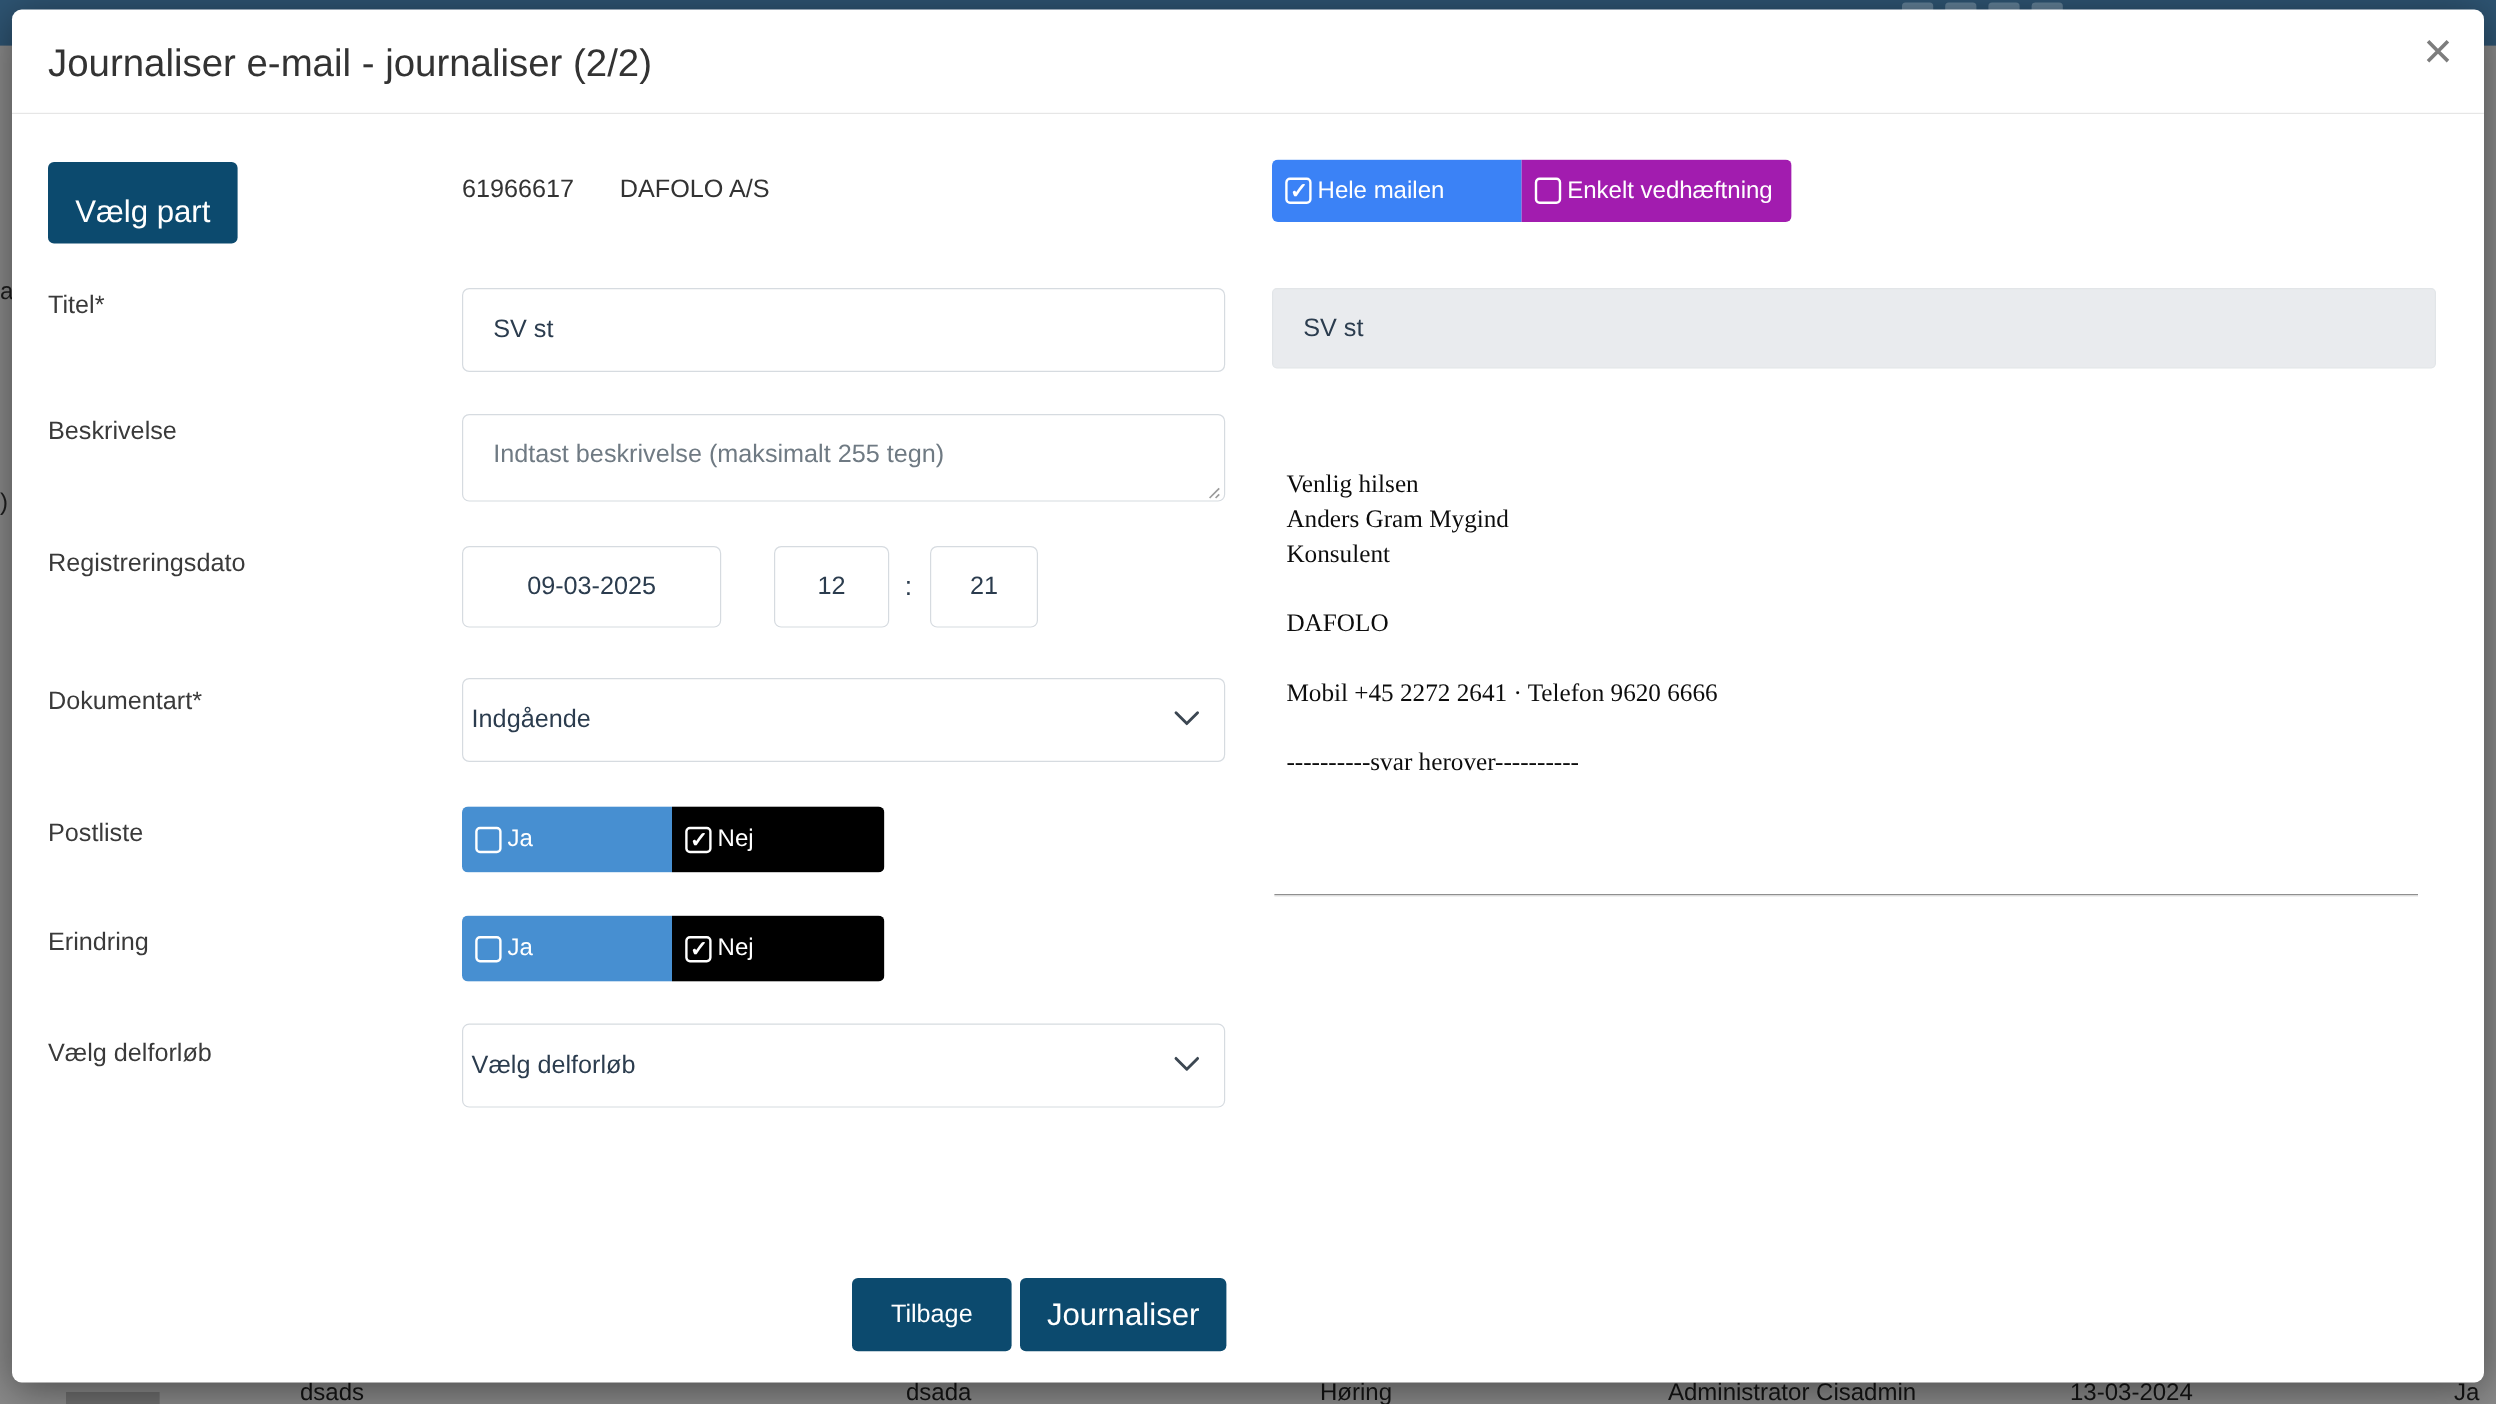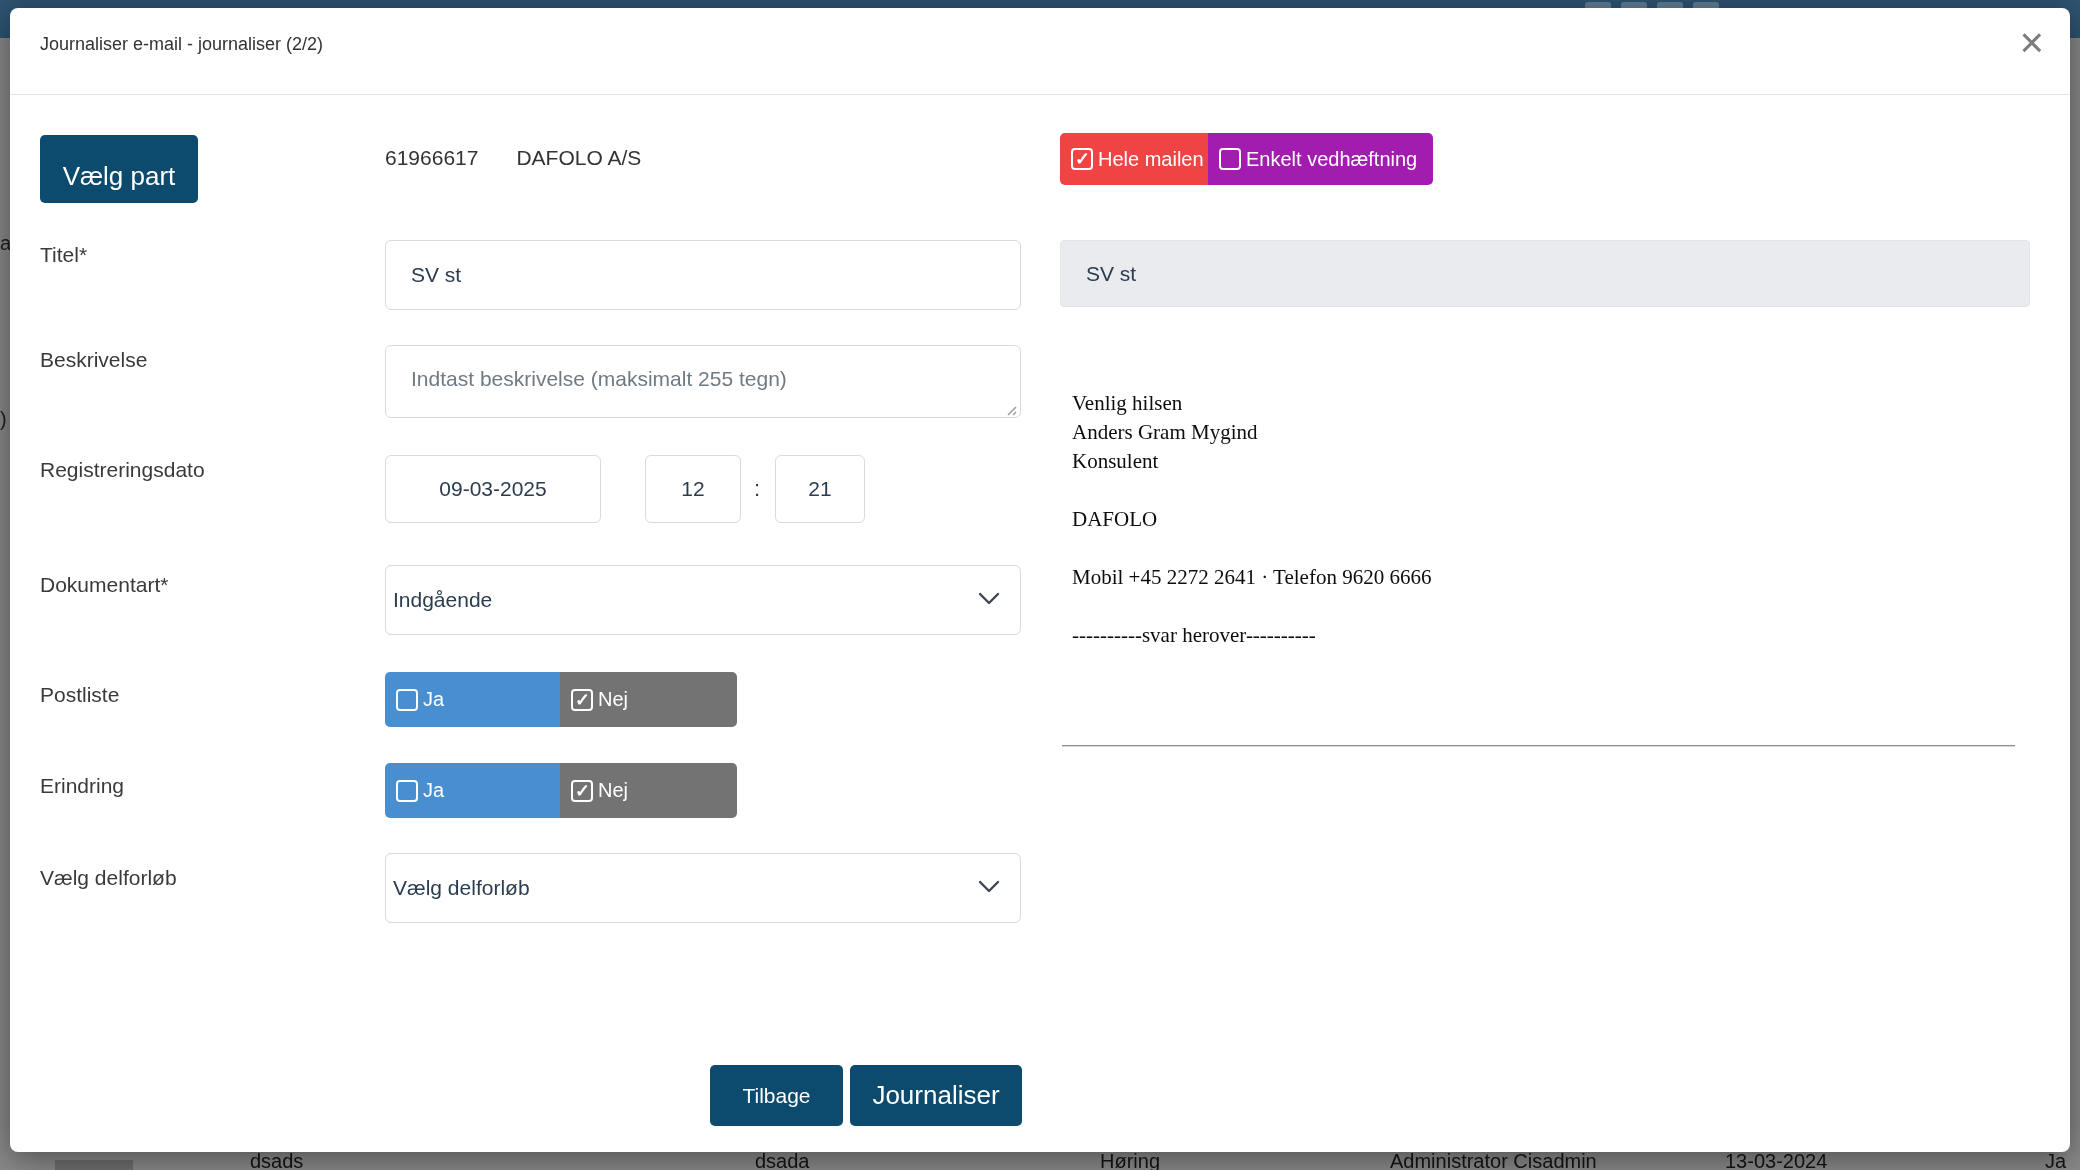--- a/index.html
+++ b/index.html
@@ -12,21 +12,21 @@
   .bg-logo-frag span { display:block; width:26px; height:10px; background:#9fb3c2; border-radius:3px 3px 0 0; }
   .bg-edge-char { position:absolute; left:0px; width:10px; overflow:hidden; color:#1d1d1d; font-size:20px; }
   .bg-table-row { position:absolute; top:1148px; left:0; width:2080px; height:22px; color:#141414; font-size:20px; }
   .bg-table-row span { position:absolute; top:2px; white-space:nowrap; }
   .bg-dark-chip { position:absolute; left:55px; top:1160px; width:78px; height:10px; background:#6e6e6e; }
 
   
   .modal { position:absolute; left:10px; top:8px; width:2060px; height:1144px;
            background:#ffffff; border-radius:8px; box-shadow:0 6px 34px rgba(0,0,0,.45); }
   .modal-header { position:absolute; left:0; top:0; width:100%; height:87px; border-bottom:1px solid #e6e6e6; }
-  .modal-title { position:absolute; left:30px; top:26px; font-size:18px; font-weight:500; color:#333333; }
+  .modal-title { position:absolute; left:30px; top:26px; font-size:32px; font-weight:500; color:#333333; }
   .modal-close { position:absolute; right:26px; top:14px; font-size:42px; font-weight:300; color:#7d7d7d; line-height:1;
                  background:none; border:none; cursor:pointer; font-family:"Liberation Sans",sans-serif; }
 
   
   .lbl { position:absolute; left:30px; font-size:21px; color:#3a3a3a; }
   .ctl-text { font-size:21px; color:#2b3c4e; }
 
   .btn-primary { background:#0c4a6e; color:#fff; border:none; border-radius:5px; font-size:26px; cursor:pointer;
                  font-family:"Liberation Sans",sans-serif; }
   .btn-light   { background:#0c4a6e; color:#fff; border:none; border-radius:5px; font-size:21px; cursor:pointer;
@@ -51,25 +51,25 @@
   .select-box { position:absolute; left:375px; width:636px; height:70px; border:1px solid #d6dbe0; border-radius:6px;
                 background:#fff; display:flex; align-items:center; padding:0 7px; cursor:pointer; }
   .select-box .chev { position:absolute; right:20px; top:26px; }
 
   
   .seg-group { position:absolute; display:flex; border-radius:5px; overflow:hidden; cursor:pointer; }
   .seg { display:flex; align-items:center; padding-left:11px; color:#fff; font-size:20px; }
   .seg .cb { width:22px; height:22px; border:2px solid #fff; border-radius:4px; margin-right:5px; position:relative; flex:none; }
   .seg .cb.checked::after { content:"✓"; position:absolute; left:2px; top:-2px; color:#fff; font-size:18px; font-weight:bold; }
   .attach-group { left:1050px; top:125px; height:52px; }
-  .attach-group .seg-a { width:148px; background:#ef4444; }
+  .attach-group .seg-a { width:208px; background:#3b82f6; }
   .attach-group .seg-b { width:225px; background:#a21caf; }
   .yesno { width:352px; height:55px; }
   .yesno .seg-yes { width:175px; background:#478fd1; }
-  .yesno .seg-no  { width:177px; background:#737373; }
+  .yesno .seg-no  { width:177px; background:#000000; }
   .postliste-group { left:375px; top:664px; }
   .erindring-group { left:375px; top:755px; }
 
   
   .preview-subject { position:absolute; left:1050px; top:232px; width:970px; height:67px; background:#e9ebee;
                      border:1px solid #e2e5e8; border-radius:4px; display:flex; align-items:center; padding:0 25px;
                      font-size:21px; color:#2b3c4e; }
   .mail-body { position:absolute; left:1062px; top:381px; width:950px; font-family:"Liberation Serif", serif;
                font-size:21px; color:#0d0d0d; }
   .mail-line { height:29px; line-height:29px; white-space:pre; }

